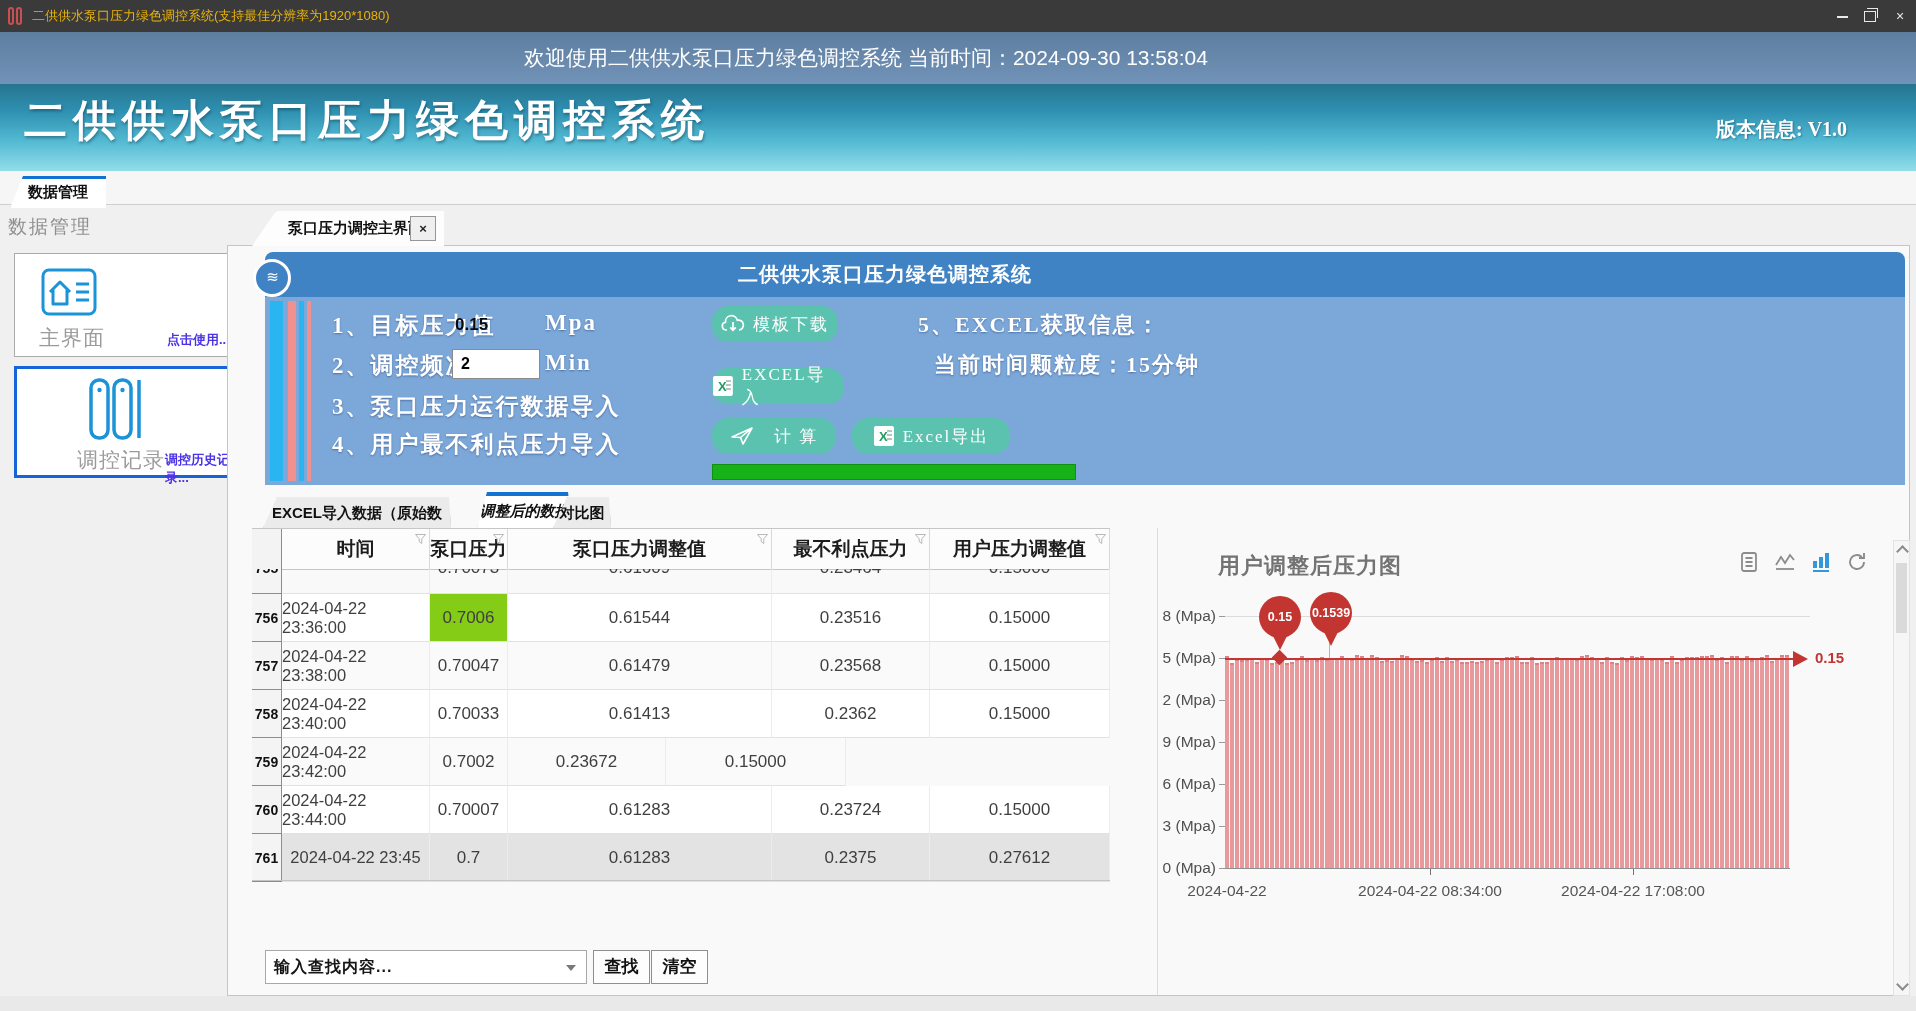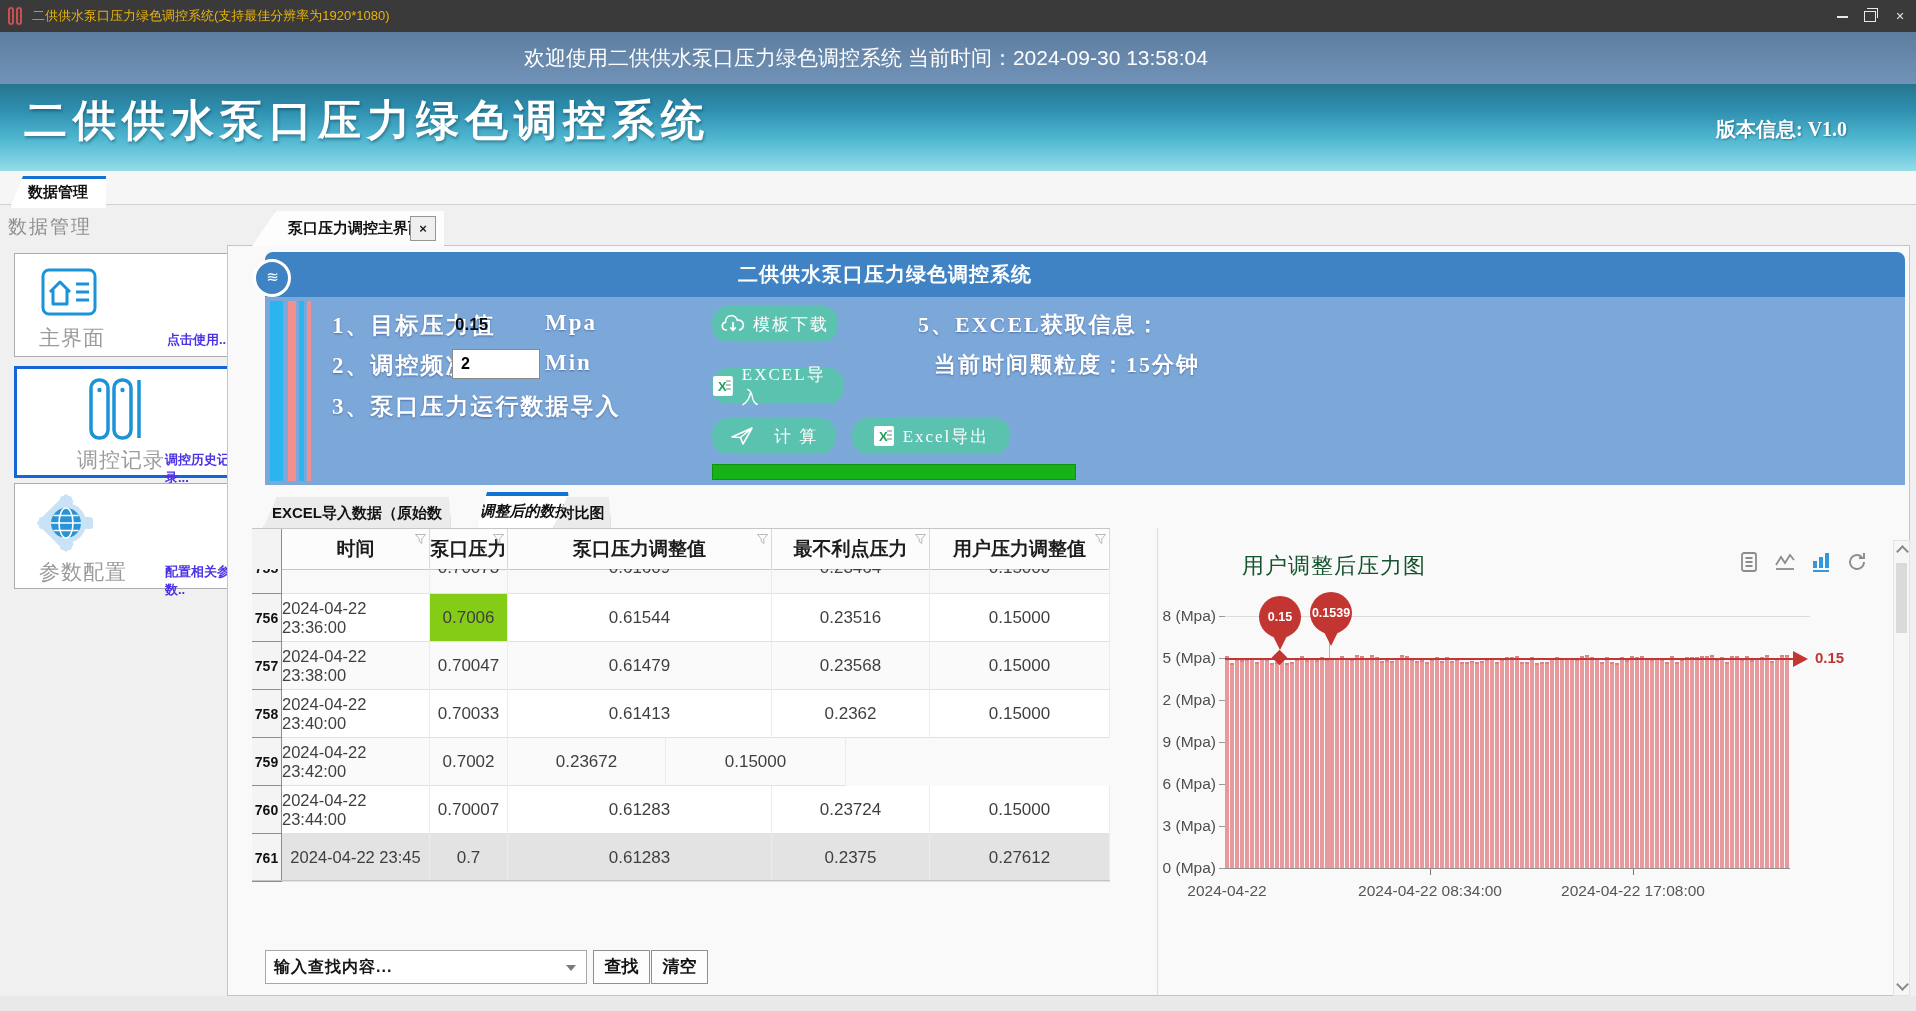--- a/index.html
+++ b/index.html
@@ -95,21 +95,21 @@
 
   
   .combo{left:265px;top:950px;width:322px;height:34px;background:#fff;border:1px solid #a8a8a8;box-sizing:border-box;cursor:pointer;}
   .combo span{position:absolute;left:8px;top:6px;font-size:16px;font-weight:bold;color:#161616;letter-spacing:1px;}
   .caret{position:absolute;right:10px;top:14px;width:0;height:0;border-left:5px solid transparent;border-right:5px solid transparent;border-top:6px solid #7a7a7a;}
   .sbtn{top:950px;width:57px;height:34px;background:#fdfdfd;border:1px solid #8f8f8f;box-sizing:border-box;
      text-align:center;line-height:32px;font-size:17px;font-weight:bold;color:#111;cursor:pointer;}
 
   
   .vdivider{left:1157px;top:528px;width:1px;height:467px;background:#dcdcdc;}
-  .chart-title{left:1218px;top:551px;font-size:22px;font-weight:normal;color:#14532d;letter-spacing:1px;margin-left:24px;}
+  .chart-title{left:1218px;top:551px;font-size:22px;font-weight:bold;color:#737373;letter-spacing:1px;}
   .chart-toolbar{left:1738px;top:551px;display:flex;gap:14px;align-items:center;}
   .ct-ic{width:22px;height:22px;cursor:pointer;}
   .ytick{position:absolute;left:1128px;width:88px;height:20px;line-height:20px;text-align:right;font-size:15.5px;color:#4f4f4f;z-index:7;}
   .ydash{position:absolute;left:1219px;width:6px;height:1px;background:#9a9a9a;}
   .gridline{left:1225px;top:616px;width:585px;height:1px;background:#dcdcdc;}
   .bars{left:1225px;top:616px;width:565px;height:252px;display:flex;align-items:flex-end;border-bottom:1px solid #8f8f8f;box-sizing:content-box;z-index:1;}
   .bar{width:4px;margin-right:1px;background:#e8999c;border-top:2px solid #db8287;box-sizing:border-box;}
   .refline{left:1225px;top:658px;width:570px;height:2px;background:#c23531;z-index:3;}
   .ref-arrow{left:1793px;top:651px;width:0;height:0;border-top:8px solid transparent;border-bottom:8px solid transparent;border-left:15px solid #c23531;z-index:3;}
   .ref-label{left:1815px;top:649px;font-size:15px;font-weight:bold;color:#c23531;z-index:3;}
@@ -174,36 +174,20 @@
       <rect x="4" y="3" width="17" height="58" rx="8" fill="none" stroke="#1b93d8" stroke-width="3.5"></rect>
       <rect x="27" y="3" width="17" height="58" rx="8" fill="none" stroke="#1b93d8" stroke-width="3.5"></rect>
       <circle cx="12.5" cy="13" r="2.2" fill="#1b93d8"></circle>
       <circle cx="35.5" cy="13" r="2.2" fill="#1b93d8"></circle>
       <path d="M52 3 V61" stroke="#1b93d8" stroke-width="3.5"></path>
     </svg>
     <div class="card-label" style="left:60px;top:77px;">调控记录</div>
     <div class="card-hint" style="left:148px;top:82px;">调控历史记录...</div>
   </div>
 
-  <div class="abs card" style="top:483px;height:106px;">
-    <svg class="abs" style="left:22px;top:10px;" width="58" height="58" viewBox="0 0 58 58">
-      <g fill="#c9e2f6">
-        <rect x="23" y="2" width="12" height="54" rx="3"></rect>
-        <rect x="2" y="23" width="54" height="12" rx="3"></rect>
-        <rect x="8" y="8" width="12" height="42" rx="3" transform="rotate(-45 29 29)"></rect>
-        <rect x="8" y="8" width="42" height="12" rx="3" transform="rotate(-45 29 29)"></rect>
-        <circle cx="29" cy="29" r="20"></circle>
-      </g>
-      <circle cx="29" cy="29" r="15" fill="#2a93d5"></circle>
-      <ellipse cx="29" cy="29" rx="7" ry="15" fill="none" stroke="#fff" stroke-width="1.6"></ellipse>
-      <path d="M14 29 H44 M16.5 21.5 H41.5 M16.5 36.5 H41.5" stroke="#fff" stroke-width="1.6" fill="none"></path>
-    </svg>
-    <div class="card-label" style="left:24px;top:74px;">参数配置</div>
-    <div class="card-hint" style="left:150px;top:79px;">配置相关参数..</div>
-  </div>
 
   <div class="abs doc-panel"></div>
   <div class="abs doc-tab">
     <div class="doc-tab-label">泵口压力调控主界面</div>
     <div class="doc-tab-close">×</div>
   </div>
 
   <div class="abs blue-header"></div>
   <div class="abs blue-title kai">二供供水泵口压力绿色调控系统</div>
   <div class="abs gauge-icon">≋</div>
@@ -215,20 +199,21 @@
 
   <div class="abs item kai" style="left:332px;top:310px;">1、目标压力值</div>
   <div class="abs item-value abs" style="left:455px;top:315px;">0.15</div>
   <div class="abs item kai" style="left:545px;top:310px;">Mpa</div>
 
   <div class="abs item kai" style="left:332px;top:350px;">2、调控频次</div>
   <input class="abs freq-input" value="2" style="">
   <div class="abs item kai" style="left:545px;top:350px;">Min</div>
 
   <div class="abs item kai" style="left:332px;top:391px;">3、泵口压力运行数据导入</div>
+  <div class="abs item kai" style="left:332px;top:429px;">4、用户最不利点压力导入</div>
 
   <div class="abs tealbtn kai" style="left:712px;top:306px;width:126px;height:36px;">
     <svg width="24" height="20" viewBox="0 0 24 20">
       <path d="M6 16 H5 a4 4 0 0 1 -0.5 -7.9 A6 6 0 0 1 16.3 6.2 A4.5 4.5 0 0 1 18.5 15.9 H18" fill="none" stroke="#fff" stroke-width="1.7"></path>
       <path d="M12 8 V16 M9.2 13.4 L12 16.2 L14.8 13.4" fill="none" stroke="#fff" stroke-width="1.7"></path>
     </svg>
     <span>模板下载</span>
   </div>
 
   <div class="abs tealbtn kai" style="left:712px;top:368px;width:132px;height:36px;">

